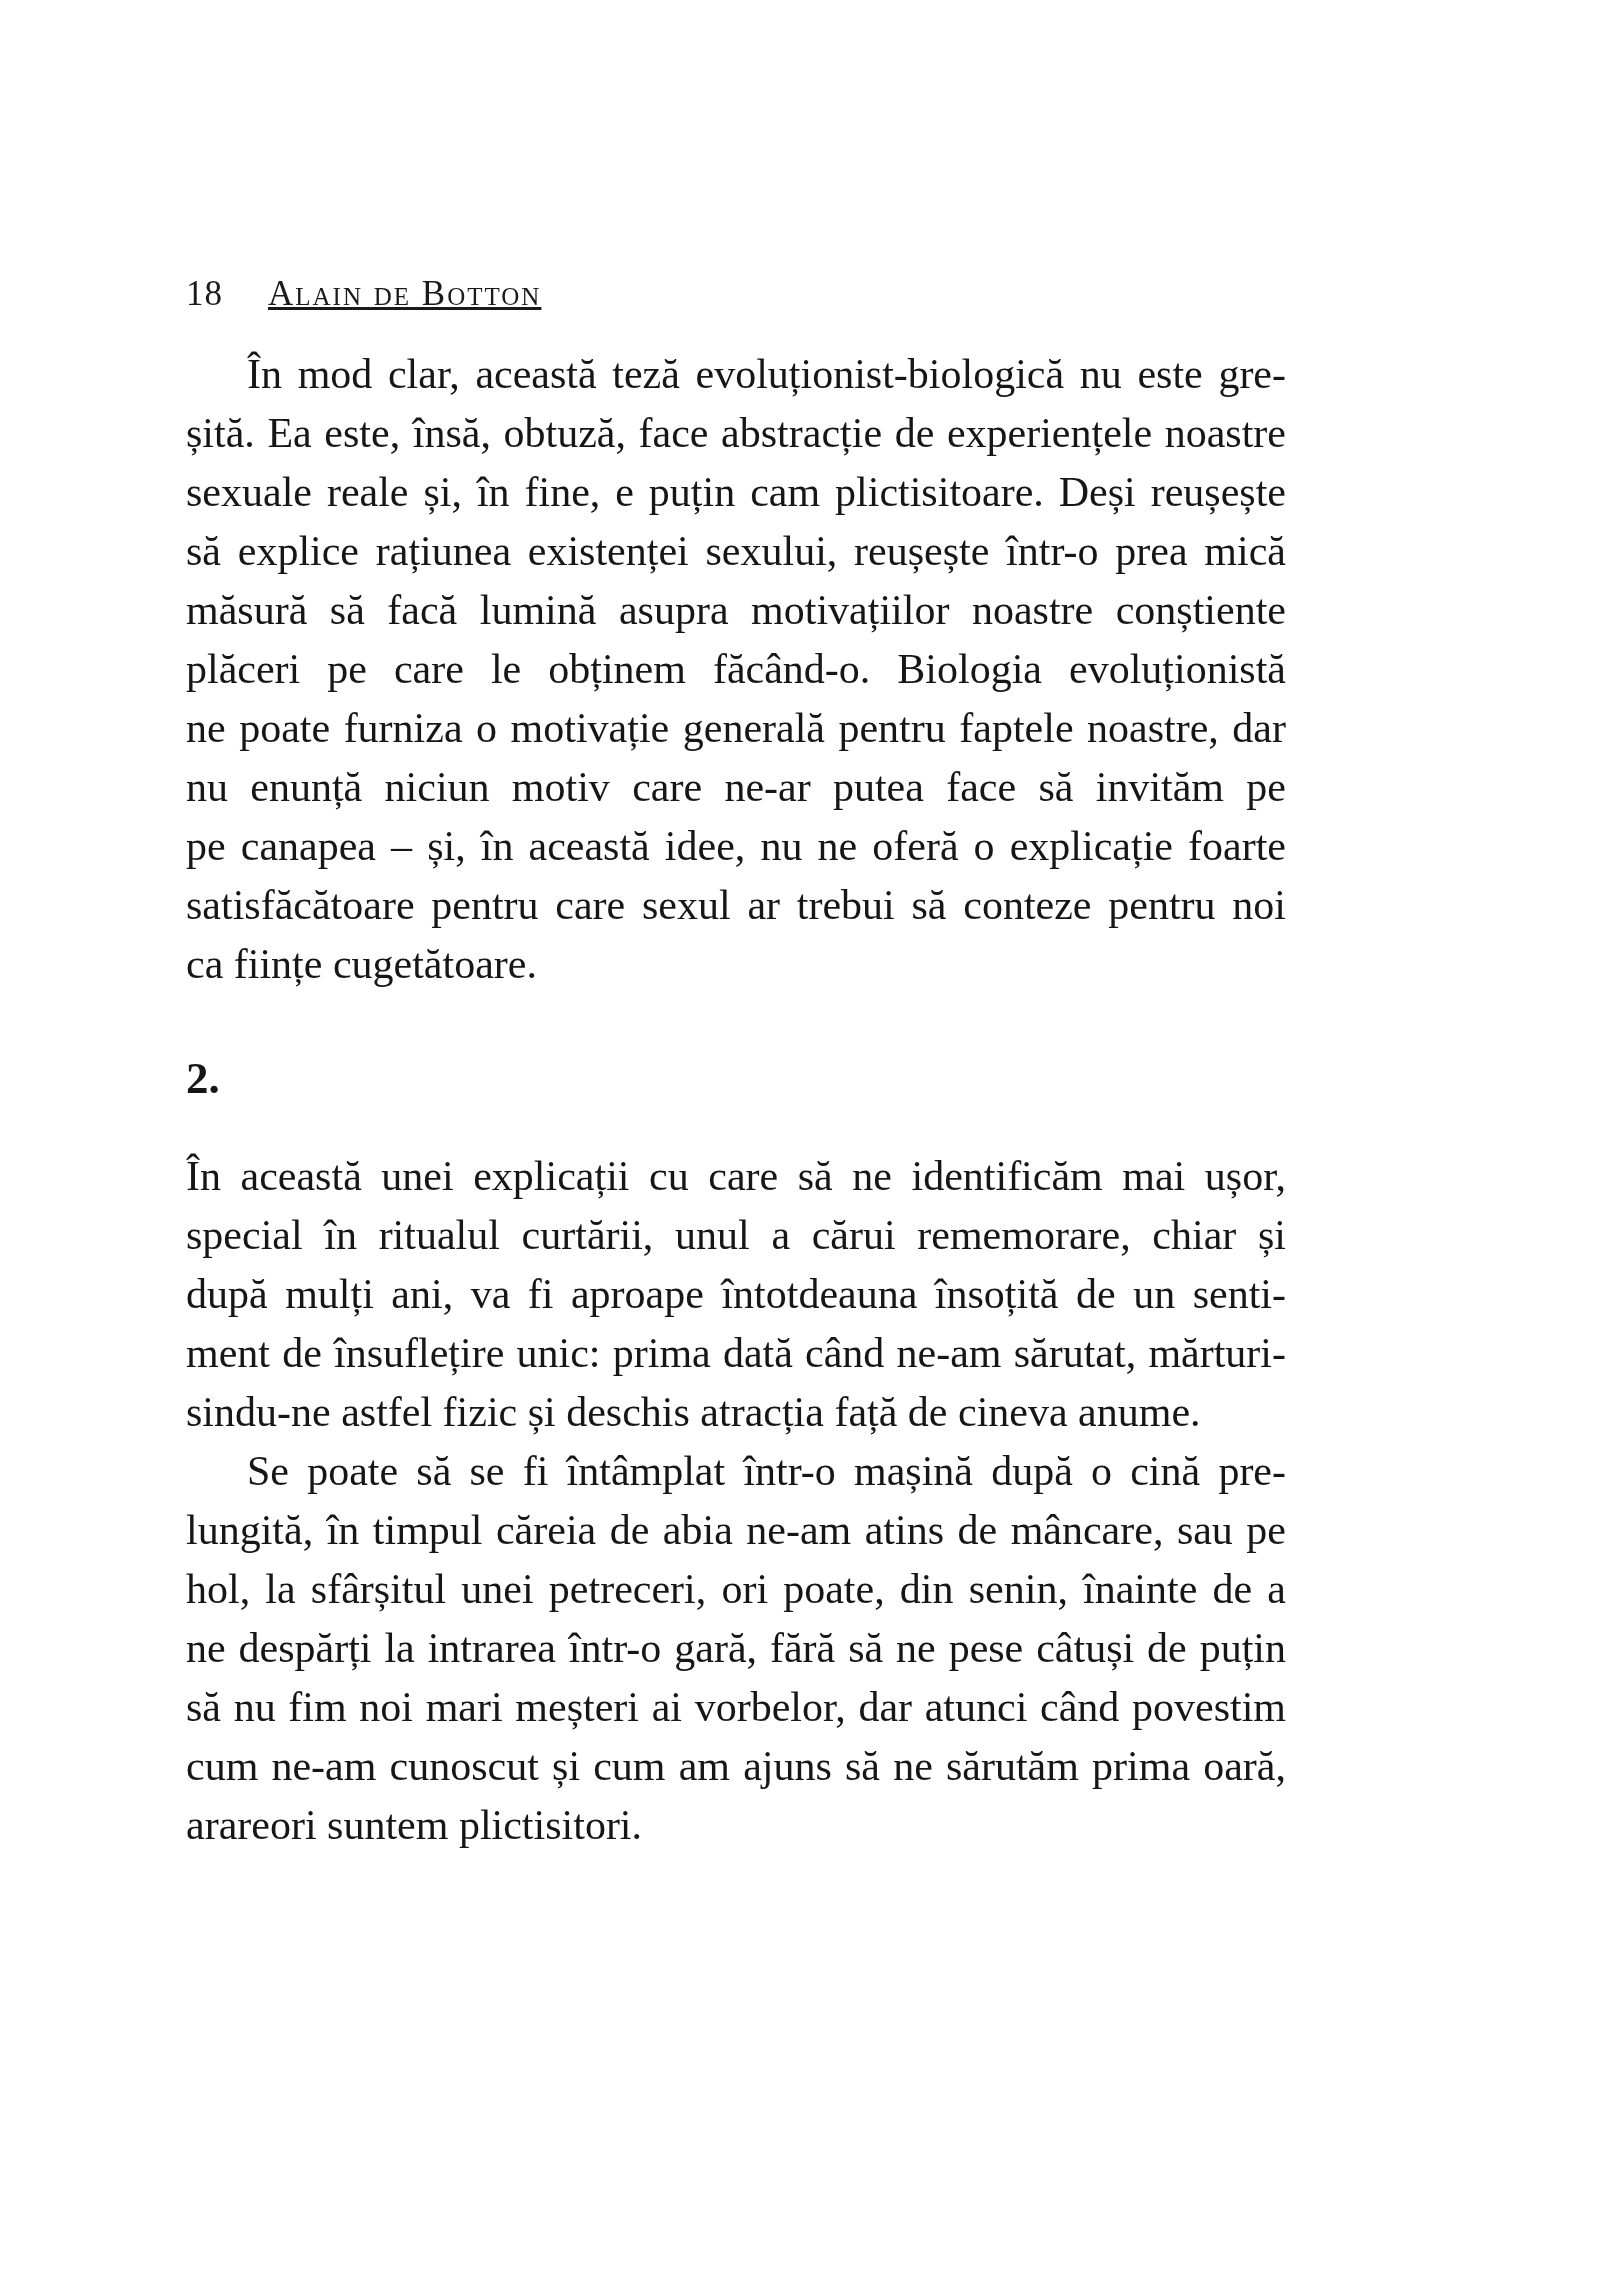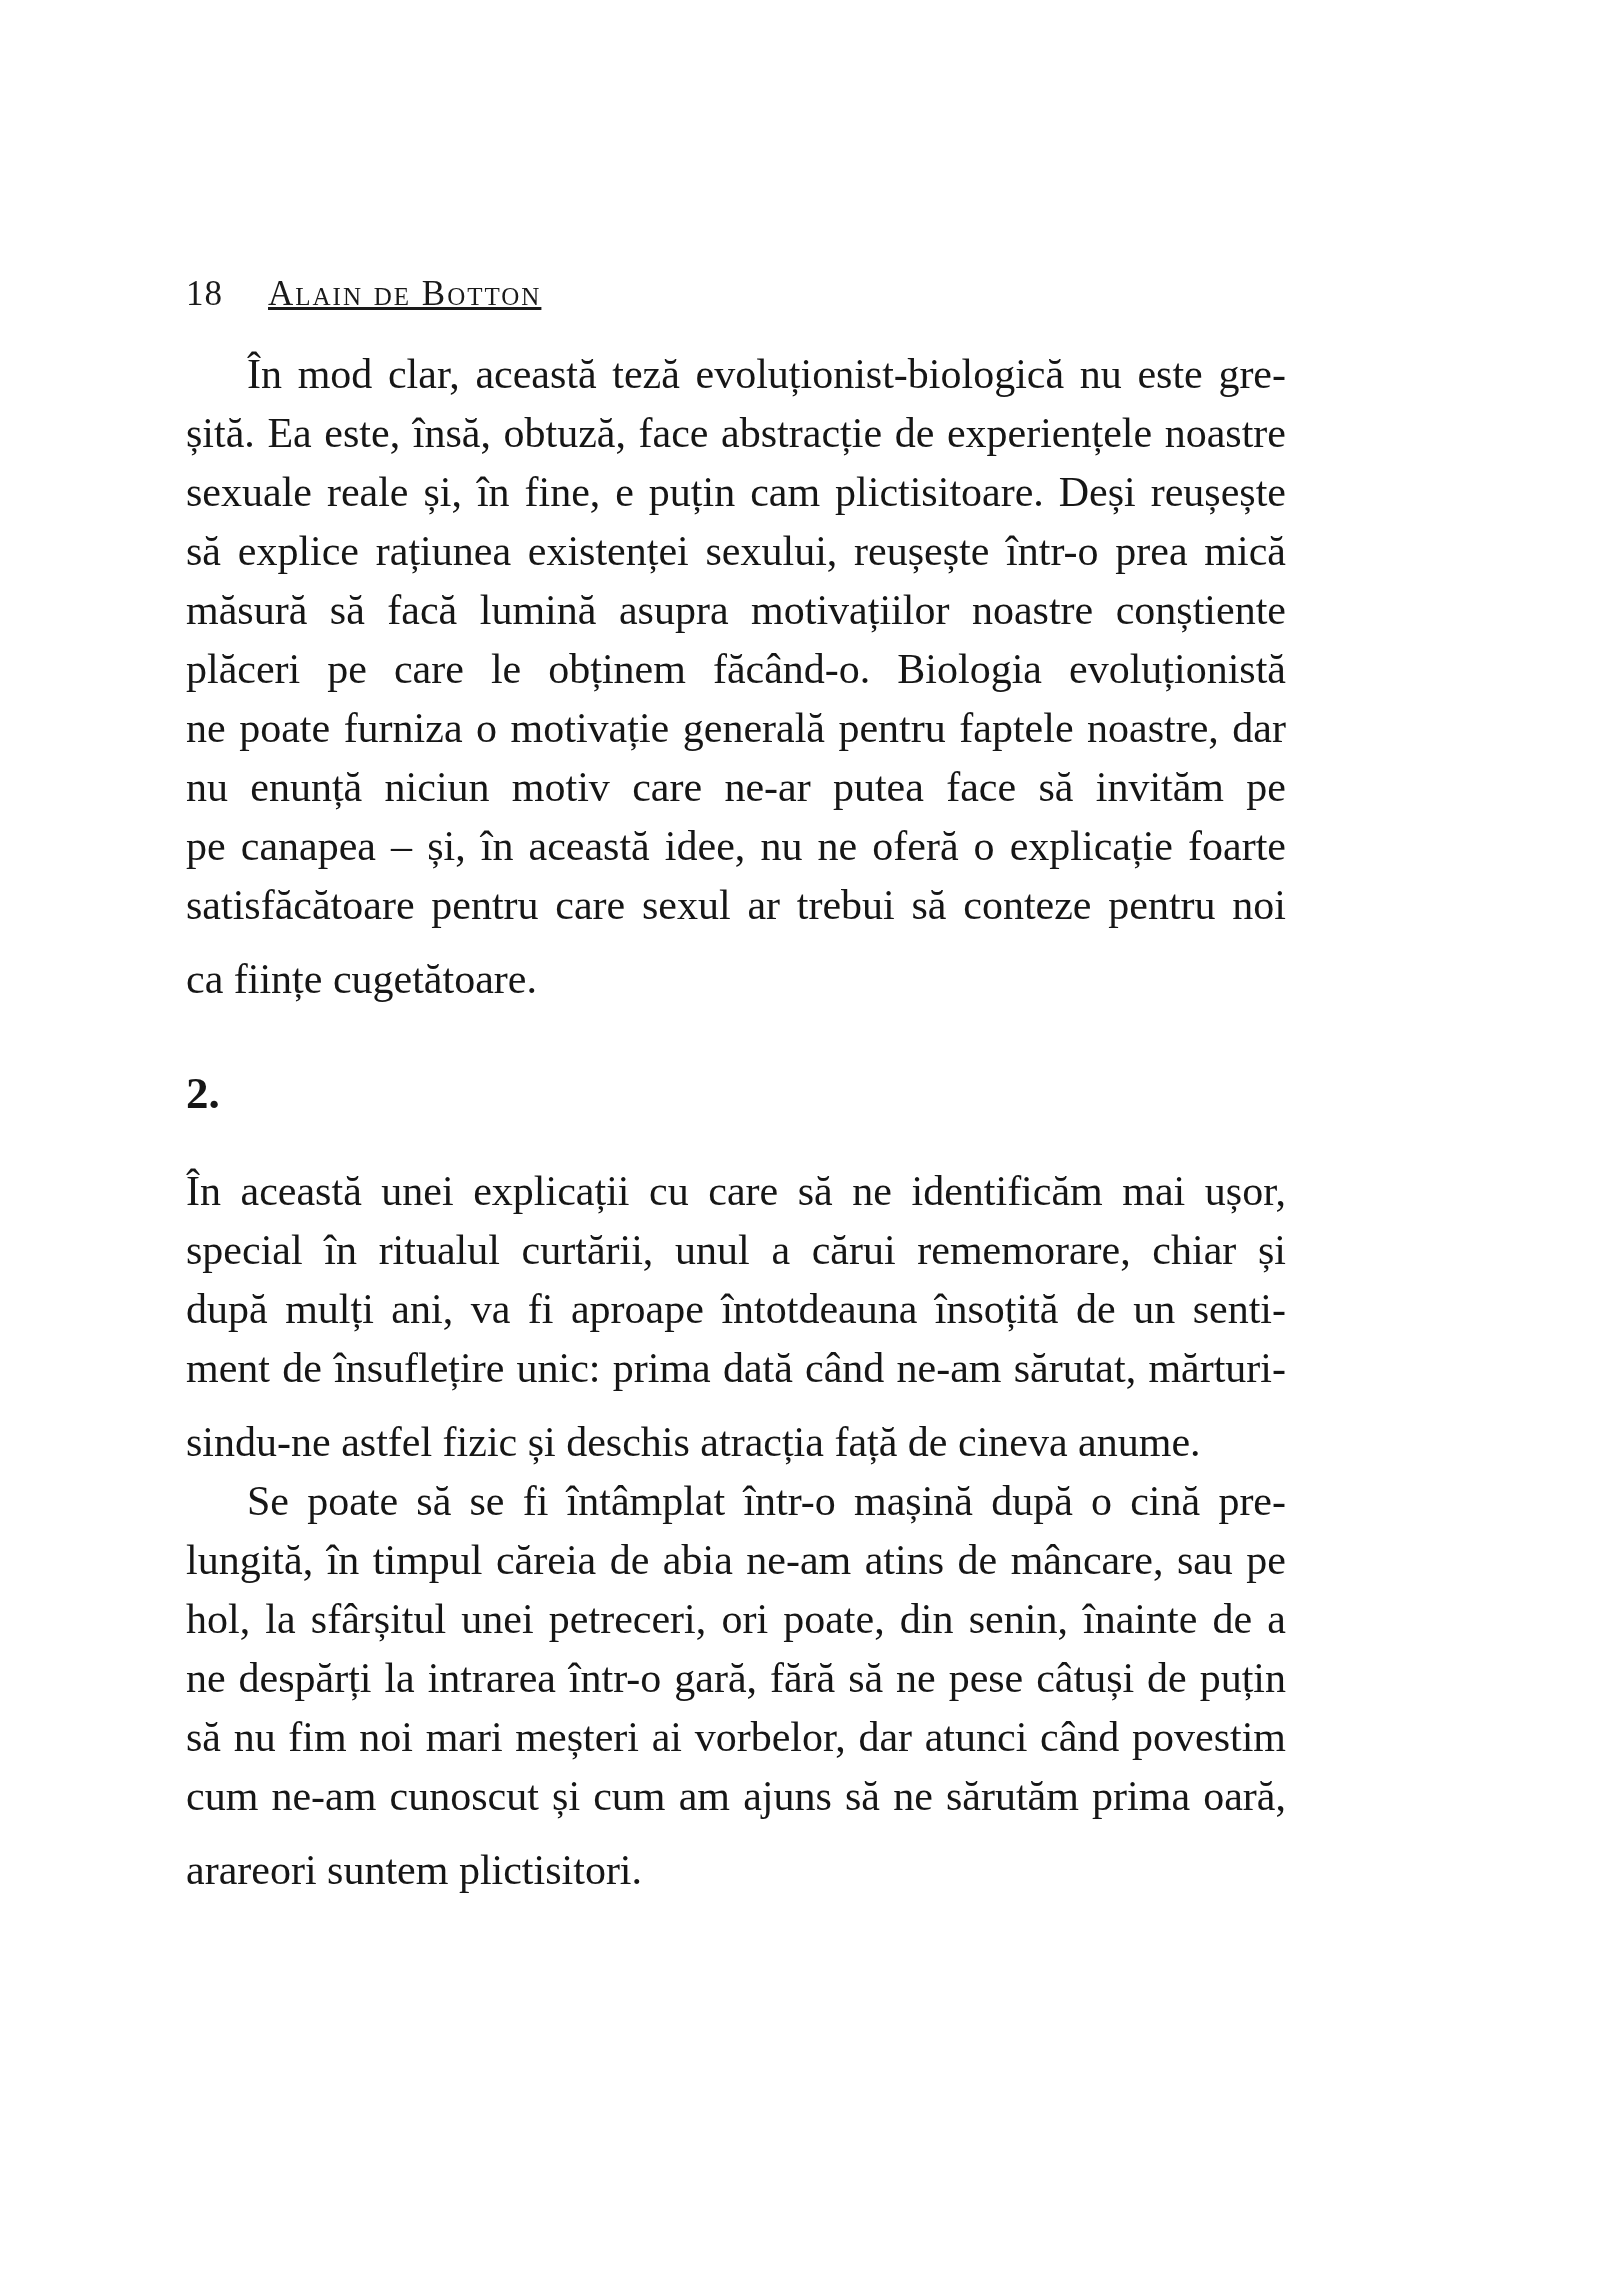--- a/index.html
+++ b/index.html
@@ -56,21 +56,20 @@
     white-space: normal;
   }
   .line::after {
     content: "";
     display: inline-block;
     width: 100%;
     height: 0;
   }
   .line.last {
     text-align: left;
-    margin-top: 15px;
   }
   .line.last::after {
     content: none;
   }
   .para.indent .line:first-child {
     text-indent: 61px;
     font-family: Liberation Serif, serif;
   }
   .section-heading {
     font-size: 45px;

